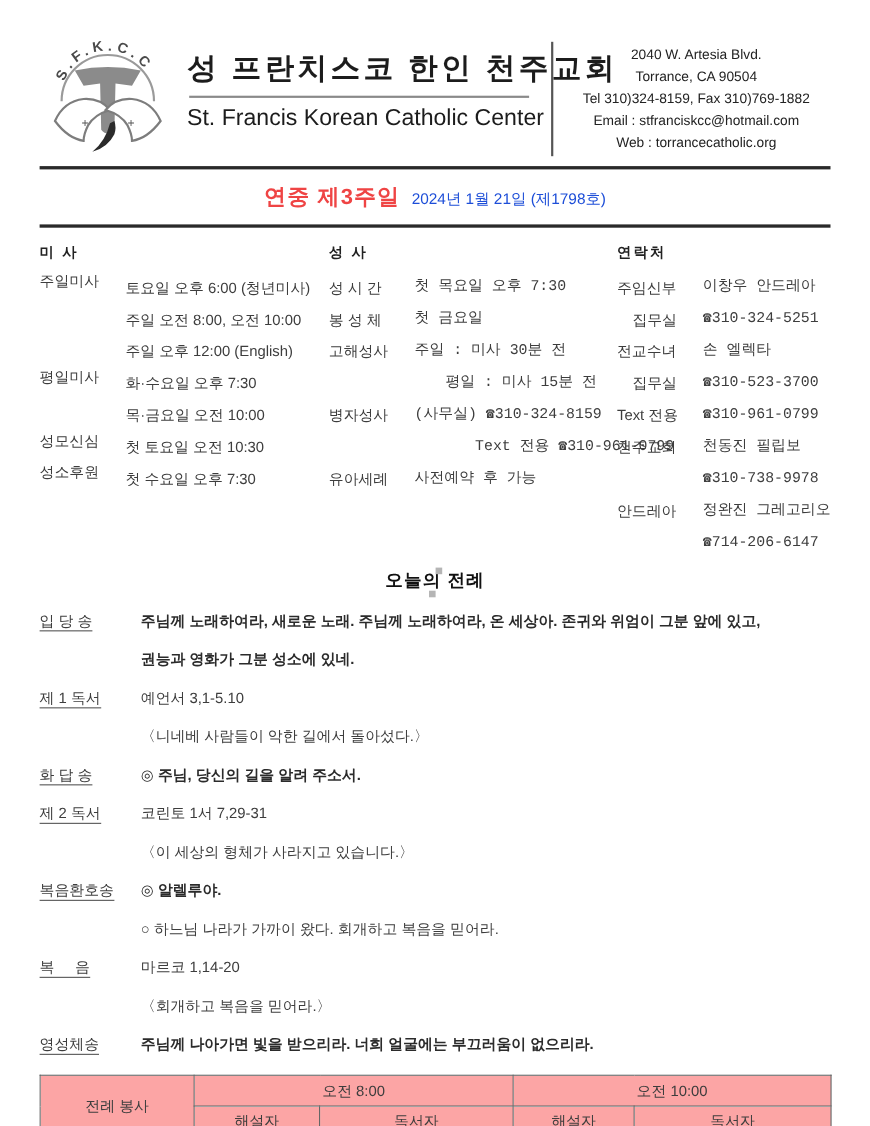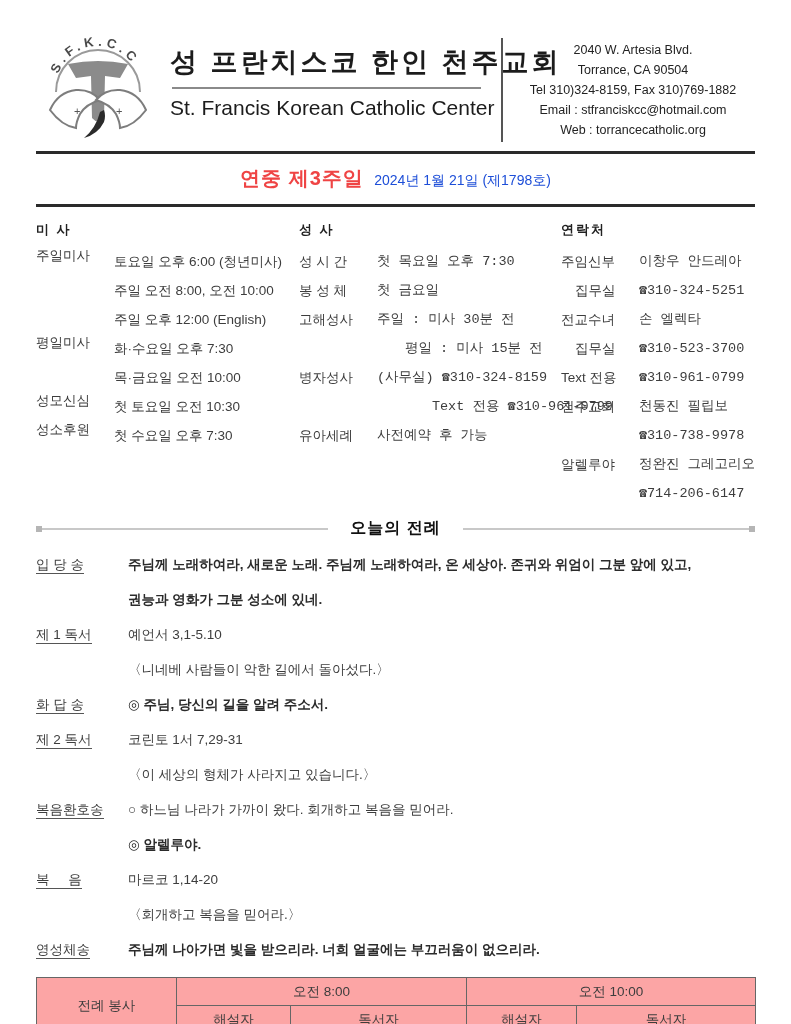--- a/index.html
+++ b/index.html
@@ -41,21 +41,21 @@
   .irow { display:flex; line-height:29px; white-space:nowrap; }
   .ilabel { flex:0 0 78px; white-space:pre; }
   .ilabel.pad { padding-left:14px; }
   .itext { white-space:pre;font-family:Liberation Mono, monospace; }
   .ind-28 { padding-left:28px; }
   .ind-55 { padding-left:55px; }
   .mass-row { display:flex; }
   .mass-lines { line-height:29px; white-space:nowrap; }
 
   
-  .divider { display:flex; align-items:center; margin:10px 0 8px 0; }
+  .divider { display:flex; align-items:center; margin:10px 0 8px 0;flex-direction:column; }
   .divider .line { flex:1; height:2px; background:#c8c8c8; position:relative; }
   .divider .line::before {
     content:""; position:absolute; top:-2px; width:6px; height:6px; background:#b5b5b5;
   }
   .divider .line.l::before { left:0; }
   .divider .line.r::before { right:0; }
   .divider .dtitle { font-size:16px; font-weight:bold; color:#111; padding:0 22px; letter-spacing:1px; }
 
   
   .liturgy { font-size:13.5px; margin-top:6px; }
@@ -211,21 +211,21 @@
       </div>
       <div class="irow">
         <span class="ilabel">천주교회</span>
         <span class="itext">천동진 필립보</span>
       </div>
       <div class="irow">
         <span class="ilabel"></span>
         <span class="itext">☎310-738-9978</span>
       </div>
       <div class="irow">
-        <span class="ilabel">알렐루야</span>
+        <span class="ilabel">안드레아</span>
         <span class="itext">정완진 그레고리오</span>
       </div>
       <div class="irow">
         <span class="ilabel"></span>
         <span class="itext">☎714-206-6147</span>
       </div>
     </div>
   </div>
 
   <div class="divider">
@@ -263,22 +263,22 @@
       <div class="elabel-wrap"><span class="elabel">제 2 독서</span></div>
       <div class="elines">
         <div class="eline">코린토 1서 7,29-31</div>
         <div class="eline">〈이 세상의 형체가 사라지고 있습니다.〉</div>
       </div>
     </div>
 
     <div class="entry">
       <div class="elabel-wrap"><span class="elabel">복음환호송</span></div>
       <div class="elines">
+        <div class="eline b">◎ 알렐루야.</div>
         <div class="eline">○ 하느님 나라가 가까이 왔다. 회개하고 복음을 믿어라.</div>
-        <div class="eline b">◎ 알렐루야.</div>
       </div>
     </div>
 
     <div class="entry">
       <div class="elabel-wrap"><span class="elabel">복     음</span></div>
       <div class="elines">
         <div class="eline">마르코 1,14-20</div>
         <div class="eline">〈회개하고 복음을 믿어라.〉</div>
       </div>
     </div>

